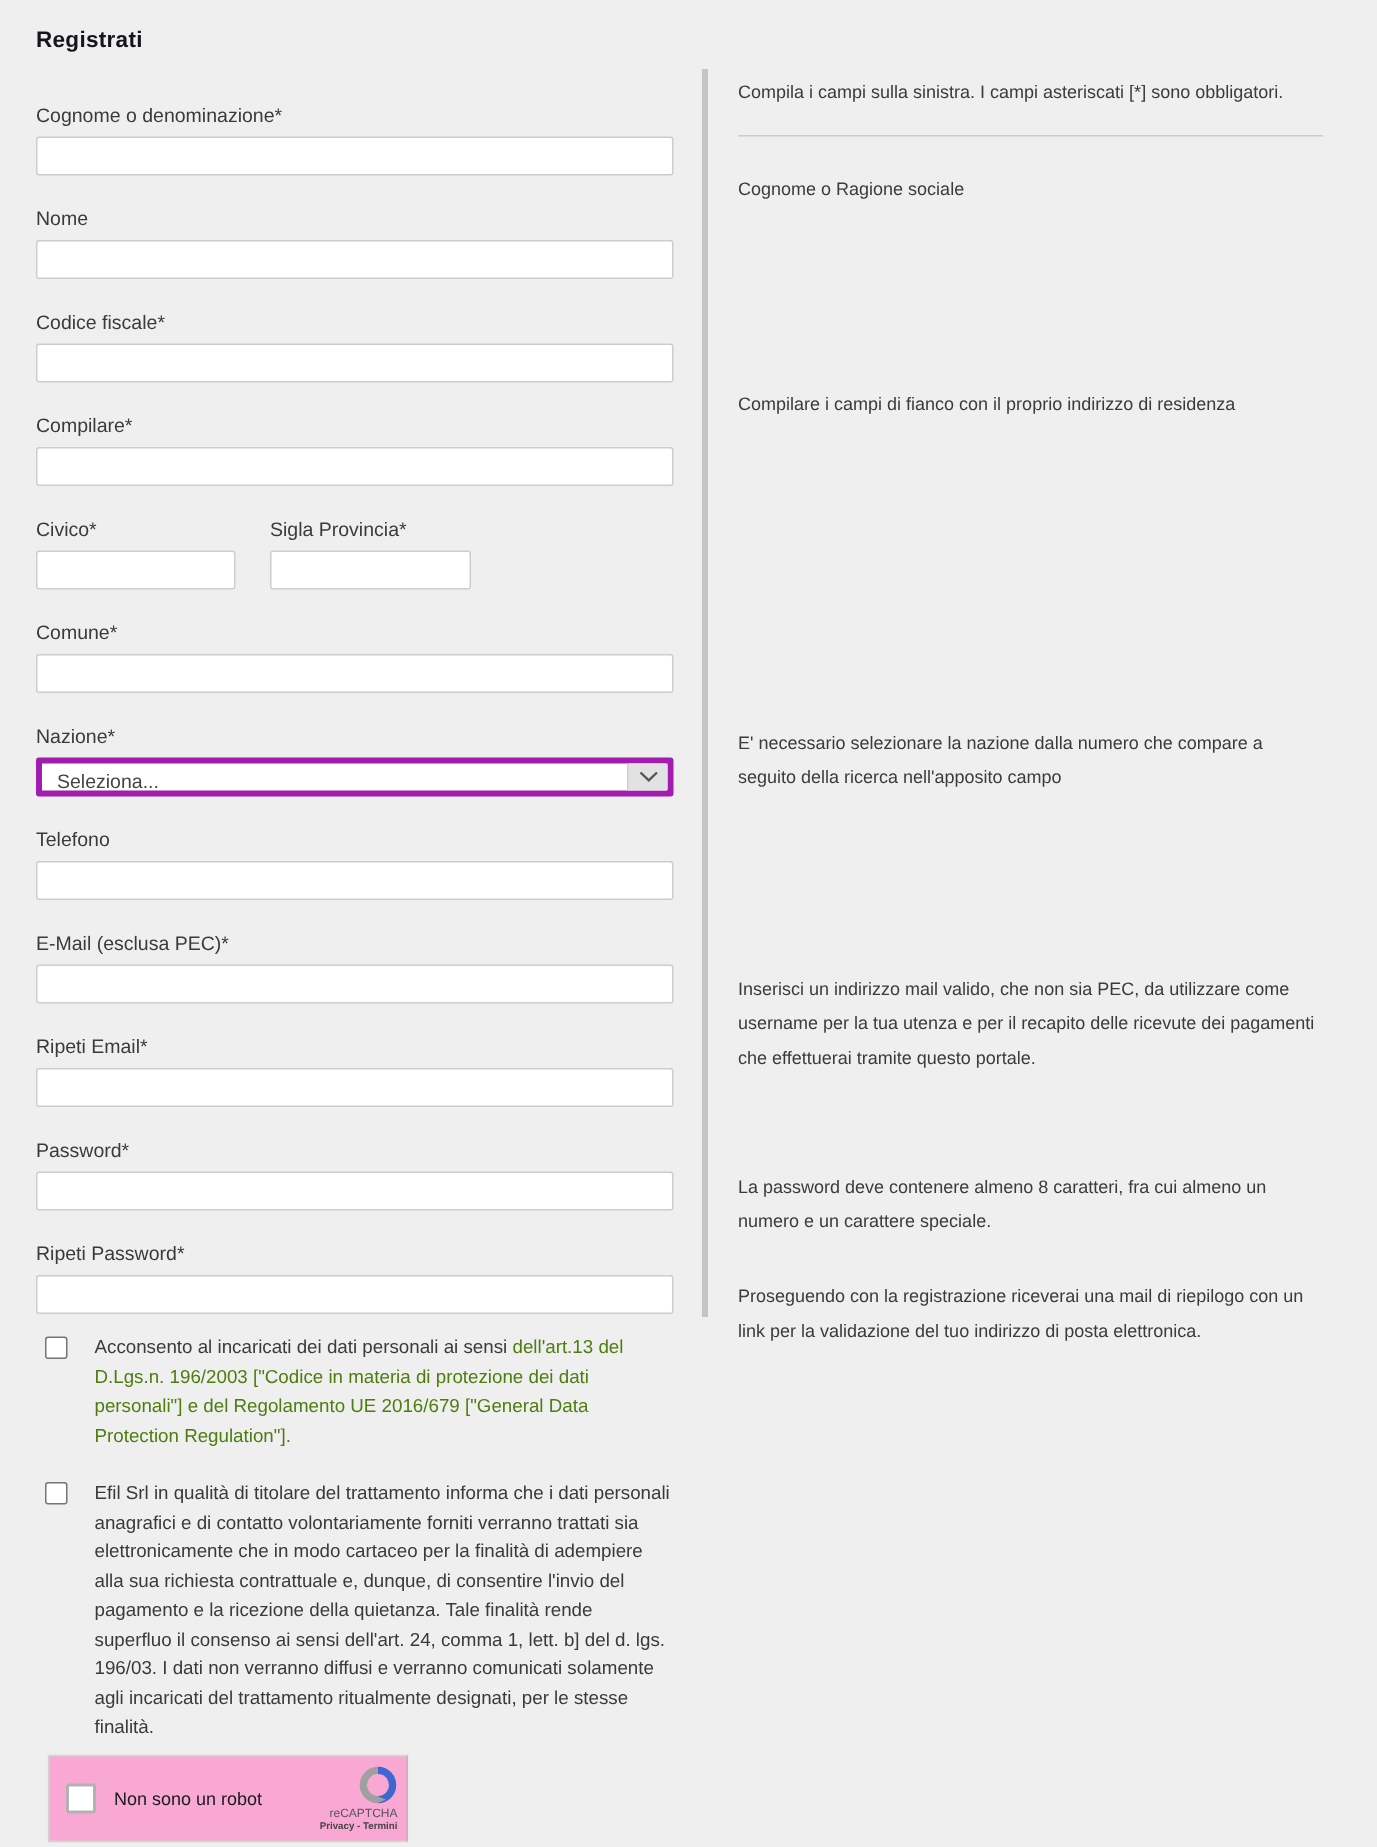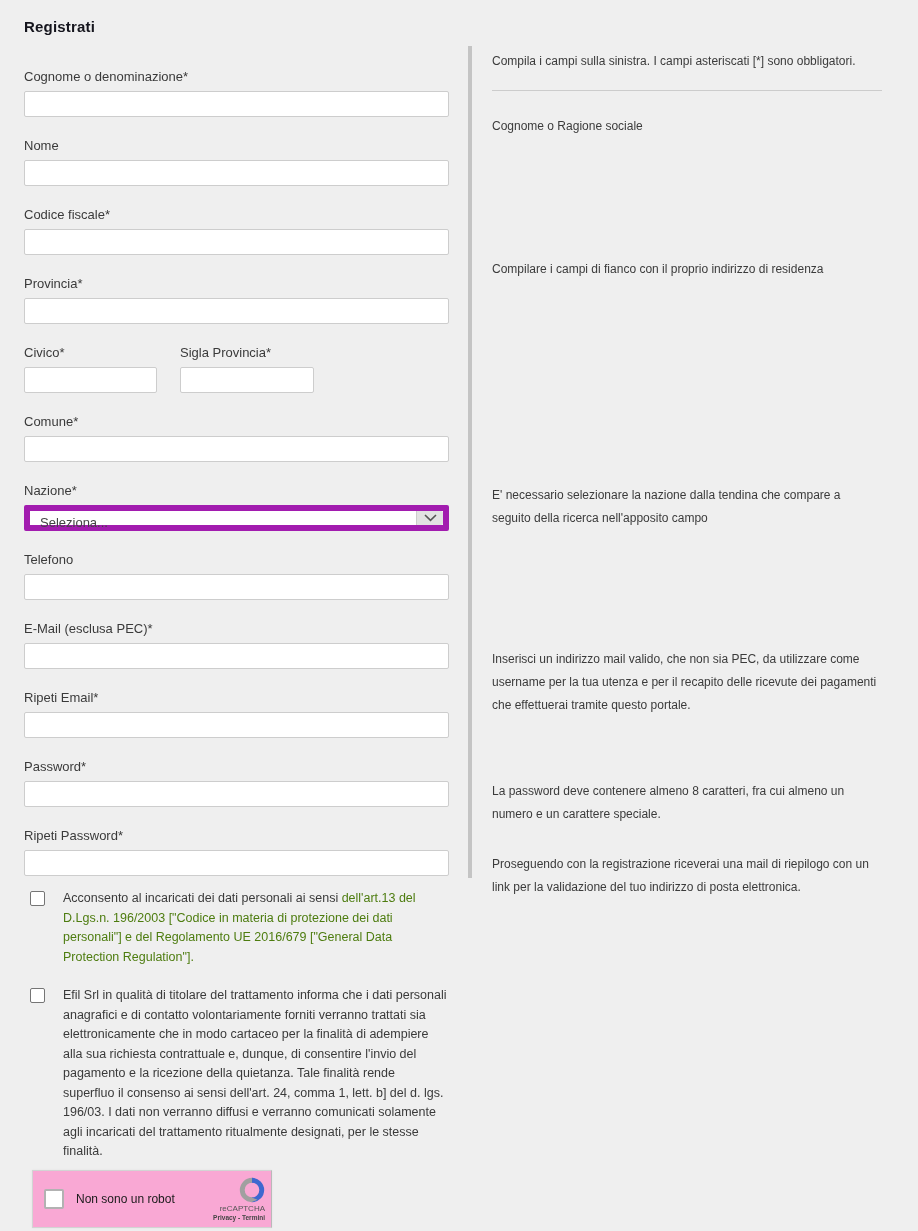--- a/index.html
+++ b/index.html
@@ -22,21 +22,21 @@
   .finput {
     width: 100%; height: 26px;
     border: 1px solid #cdcdcd; border-radius: 2px;
     background: #fff; padding: 0 8px;
     font-family: inherit; font-size: 13px; color: #333; outline: none;
   }
   .row3 { display: flex; gap: 23px; }
   .row3 .g1 { width: 133px; } .row3 .g2 { width: 132px; } .row3 .g3 { width: 134px; }
   .select {
     display: flex; height: 26px; align-items: stretch;
-    border: 6px solid #a21caf; border-radius: 2px; background: #fff; cursor: pointer;
+    border: 4px solid #a21caf; border-radius: 2px; background: #fff; cursor: pointer;
   }
   .select-value { flex: 1; font-size: 13px; color: #444; padding: 0 10px; line-height: 24px; }
   .select-btn {
     width: 27px; background: #e2e2e2; border-left: 1px solid #ccc;
     display: flex; align-items: center; justify-content: center; border-radius: 0 2px 2px 0;
   }
   .consent { display: flex; margin-top: 19px; }
   .consent.first { margin-top: -7px; }
   .cb {
     appearance: none; -webkit-appearance: none;
@@ -87,21 +87,21 @@
     <label class="flabel">Nome</label>
     <input class="finput" type="text" value="" style="">
   </div>
 
   <div class="group">
     <label class="flabel">Codice fiscale*</label>
     <input class="finput" type="text" value="" style="">
   </div>
 
   <div class="group">
-    <label class="flabel">Provincia*</label>
+    <label class="flabel">Compilare*</label>
     <input class="finput" type="text" value="" style="">
   </div>
 
   <div class="group row3">
     <div class="g1">
       <label class="flabel">Civico*</label>
       <input class="finput" type="text" value="" style="">
     </div>
     <div class="g3">
       <label class="flabel">Sigla Provincia*</label>
@@ -178,17 +178,17 @@
 
 </div>
 
 <div class="help-bar"></div>
 
 <div class="help-col">
   <p class="hp-intro">Compila i campi sulla sinistra. I campi asteriscati [*] sono obbligatori.</p>
   <div class="help-divider"></div>
   <p class="hp-cognome">Cognome o Ragione sociale</p>
   <p class="hp-indirizzo">Compilare i campi di fianco con il proprio indirizzo di residenza</p>
-  <p class="hp-nazione">E' necessario selezionare la nazione dalla tendina che compare a seguito della ricerca nell'apposito campo</p>
+  <p class="hp-nazione">E' necessario selezionare la nazione dalla numero che compare a seguito della ricerca nell'apposito campo</p>
   <p class="hp-email">Inserisci un indirizzo mail valido, che non sia PEC, da utilizzare come username per la tua utenza e per il recapito delle ricevute dei pagamenti che effettuerai tramite questo portale.</p>
   <p class="hp-password">La password deve contenere almeno 8 caratteri, fra cui almeno un numero e un carattere speciale.</p>
   <p class="hp-registration">Proseguendo con la registrazione riceverai una mail di riepilogo con un link per la validazione del tuo indirizzo di posta elettronica.</p>
 </div>
 
 </body></html>

